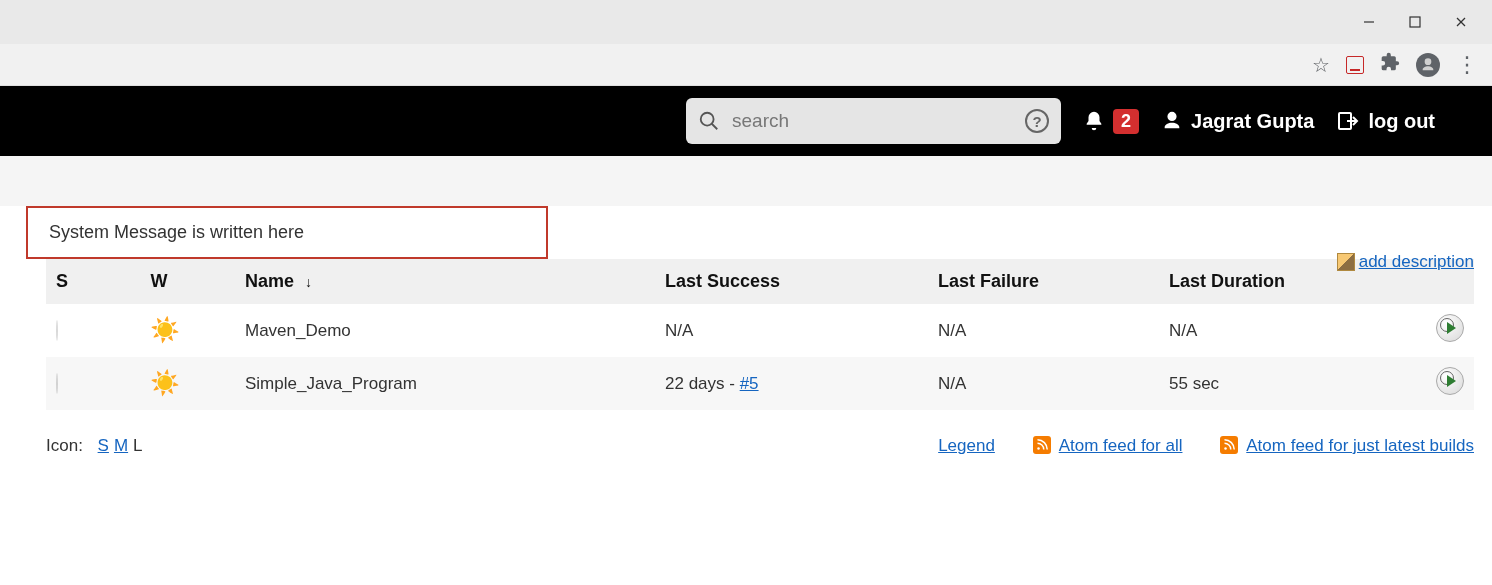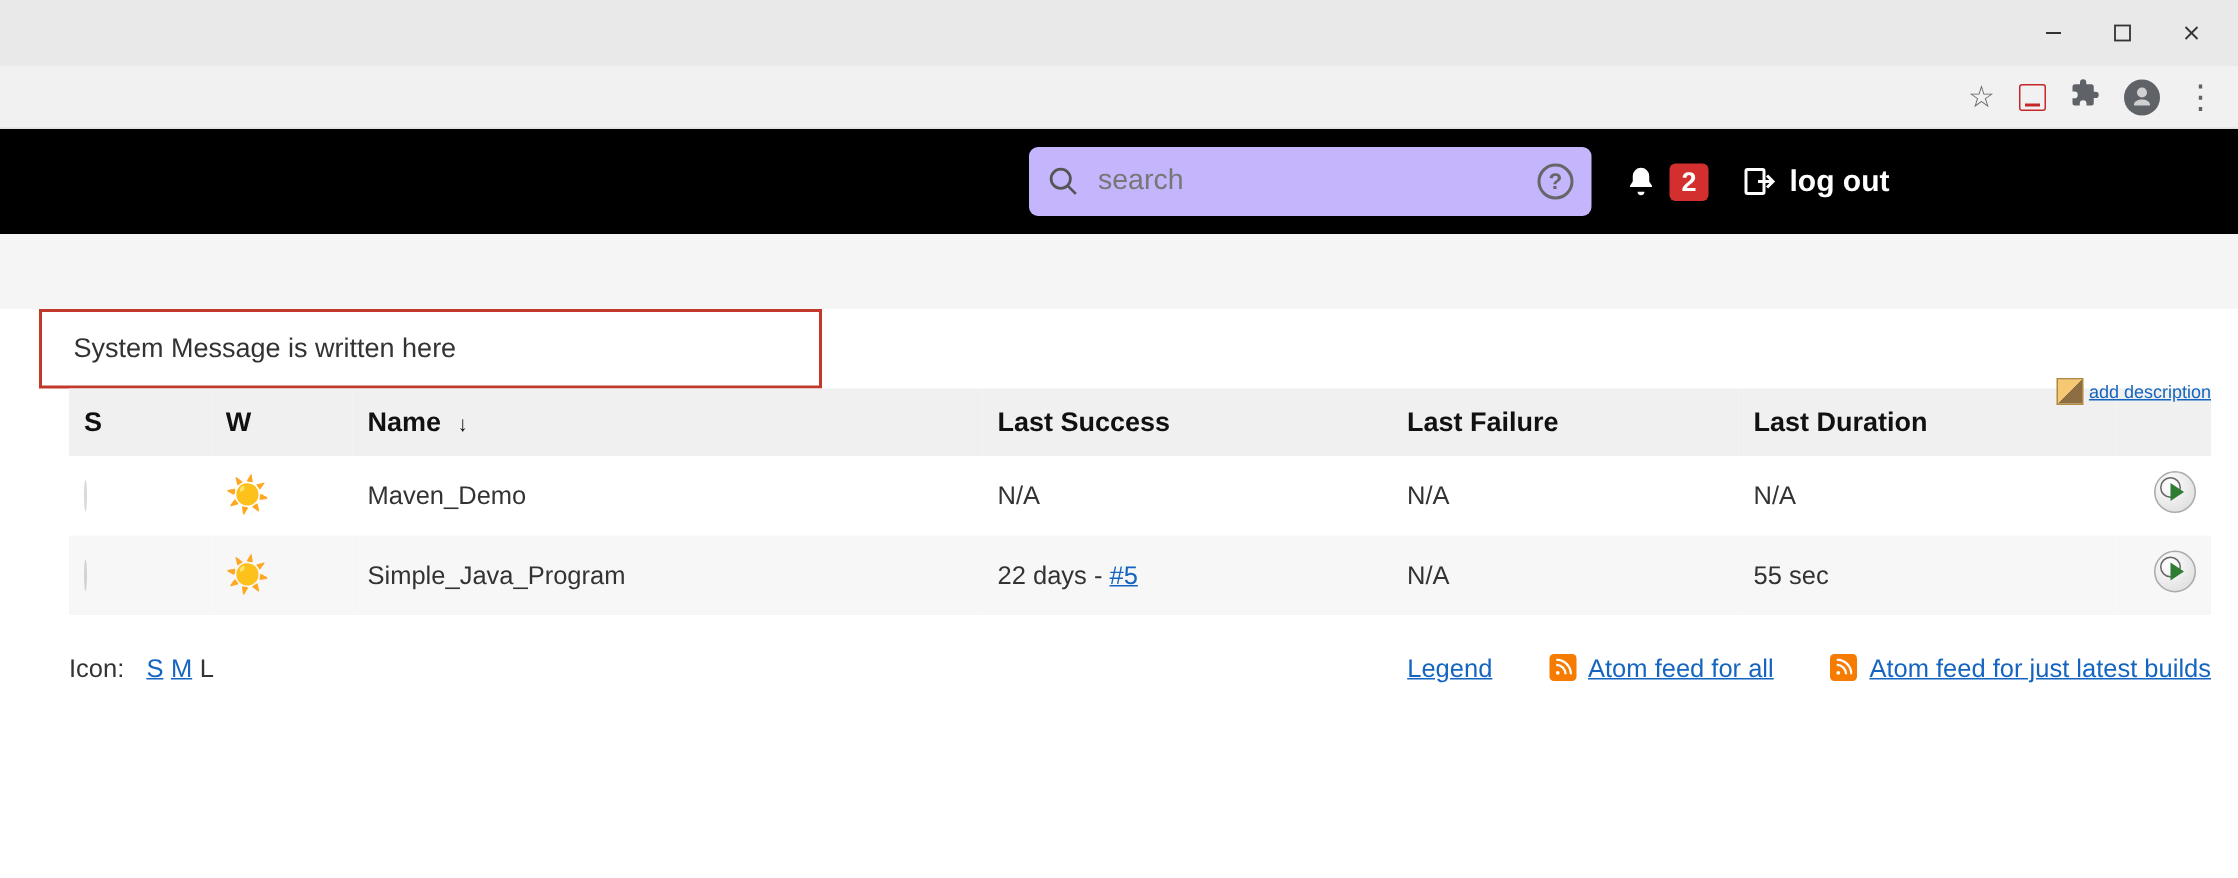--- a/index.html
+++ b/index.html
@@ -60,21 +60,21 @@
   
   .app-header {
     background:#000;
     height:70px;
     display:flex;
     align-items:center;
     padding: 0 26px 0 0;
     gap: 22px;
   }
   .searchbox {
-    background:#c4b5fd; border-radius:6px;
+    background:#e5e5e5; border-radius:6px;
     height:46px; width:375px;
     display:flex; align-items:center;
     padding: 0 12px; gap:10px;
     margin-left: 686px;
   }
   .searchbox input {
     flex:1; border:none; outline:none; font-size:19px; color:#333;
     background:transparent;
   }
   .searchbox input::placeholder { color:#777; }
@@ -105,21 +105,21 @@
     width: 522px;
     padding: 14px 21px;
     font-size: 18px;
     color:#333;
     margin: 0 0 0 8px;
     background:#fff;
   }
   .add-desc {
     position:absolute; right:18px; top:46px;
     display:flex; align-items:center; gap:4px;
-    color:#1565c0; font-size:12px;
+    color:#1565c0; font-size:17px;
   }
   .add-desc a { color:#1565c0; text-decoration:underline; }
   .pencil {
     width:18px; height:18px; display:inline-block;
     background: linear-gradient(135deg, #f7c873 50%, #8d6e42 50%);
     border:1px solid #b0893f;
   }
 
   .tabs {
     display:flex; align-items:flex-end; gap:6px;
@@ -261,20 +261,26 @@
         <line x1="15" y1="15" x2="21" y2="21"></line>
     </svg>
     <input type="text" placeholder="search" style="">
     <span class="search-help">?</span>
   </div>
   <div class="hdr-item">
     <svg class="bell" viewBox="0 0 24 24">
         <path d="M12 2a6 6 0 0 0-6 6v4l-2 3v1h16v-1l-2-3V8a6 6 0 0 0-6-6zm0 20a2.5 2.5 0 0 0 2.5-2.5h-5A2.5 2.5 0 0 0 12 22z"></path>
       </svg>
     <span class="badge">2</span>
+  </div>
+  <div class="hdr-item">
+    <svg class="person-icon" viewBox="0 0 24 24">
+        <path d="M12 12a5 5 0 1 0-5-5 5 5 0 0 0 5 5zm0 2c-4 0-8 2-8 5v1h16v-1c0-3-4-5-8-5z"></path>
+      </svg>
+    <span>Jagrat Gupta</span>
   </div>
   <div class="hdr-item">
     <svg class="logout-icon" viewBox="0 0 24 24">
       <rect x="3" y="4" width="12" height="16" rx="1"></rect>
         <path d="M11 12h10"></path>
         <path d="M17 8l4 4-4 4"></path>
     </svg>
     <span>log out</span>
   </div>
 </div>

